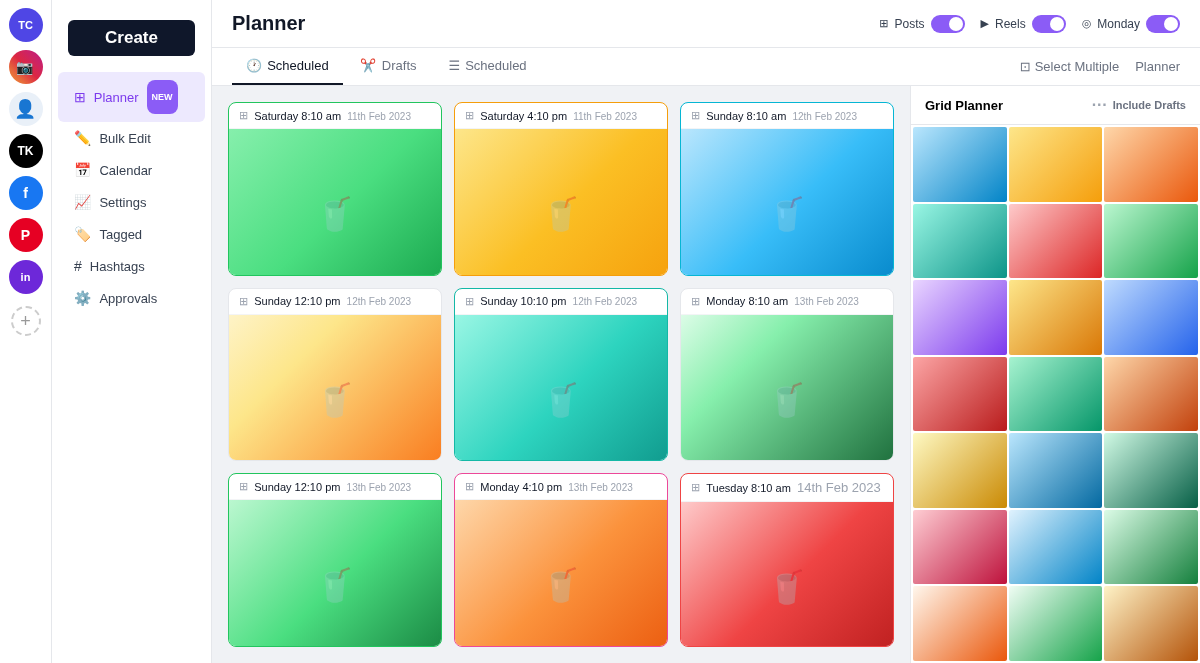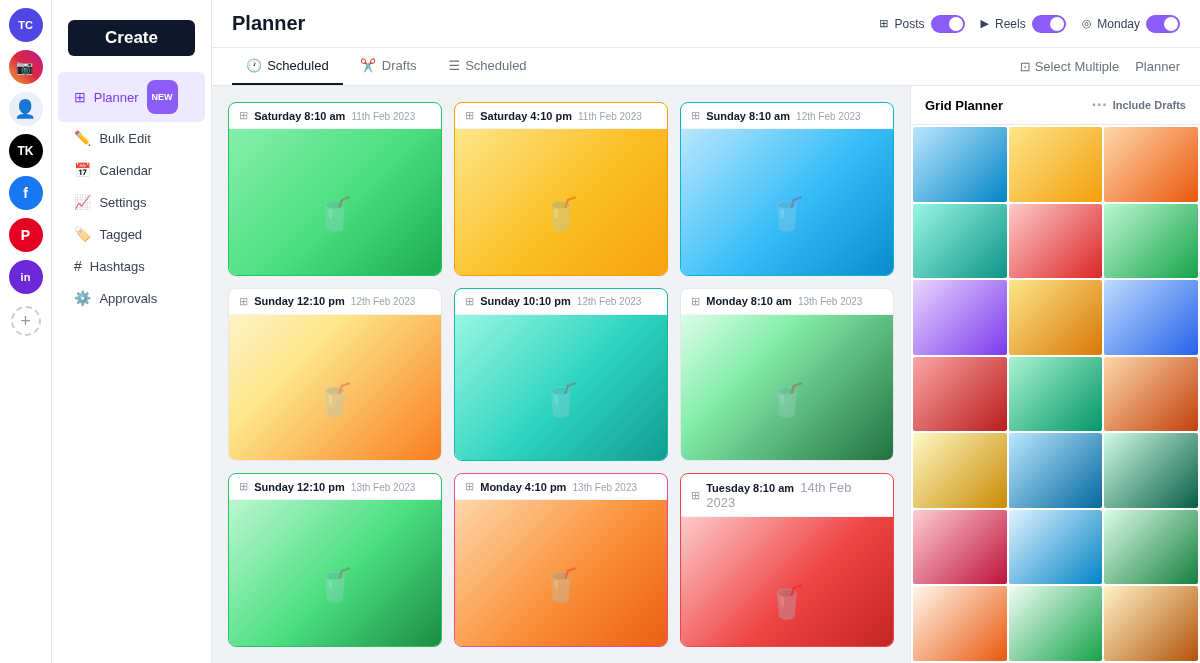--- a/index.html
+++ b/index.html
@@ -143,21 +143,21 @@
     .post-card.green-border { border-color: #22c55e; }
     .post-card.pink-border { border-color: #ec4899; }
 
     .post-header {
       display: flex; align-items: center; gap: 6px;
       padding: 6px 10px; font-size: 11px; color: #374151;
       border-bottom: 1px solid #f3f4f6;
     }
     .post-header .grid-icon { font-size: 11px; color: #9ca3af; }
     .post-date { color: #6b7280; }
-    .post-date .bold { font-weight: 700; color: #111827; }
+    .post-date .bold { font-weight: 400; color: #111827; }
 
     
     .img-placeholder {
       width: 100%; height: 170px;
       display: flex; align-items: center; justify-content: center;
       font-size: 24px; position: relative; overflow: hidden;
     }
 
     
     .img-1 { background: linear-gradient(135deg, #86efac 0%, #4ade80 50%, #16a34a 100%); }

